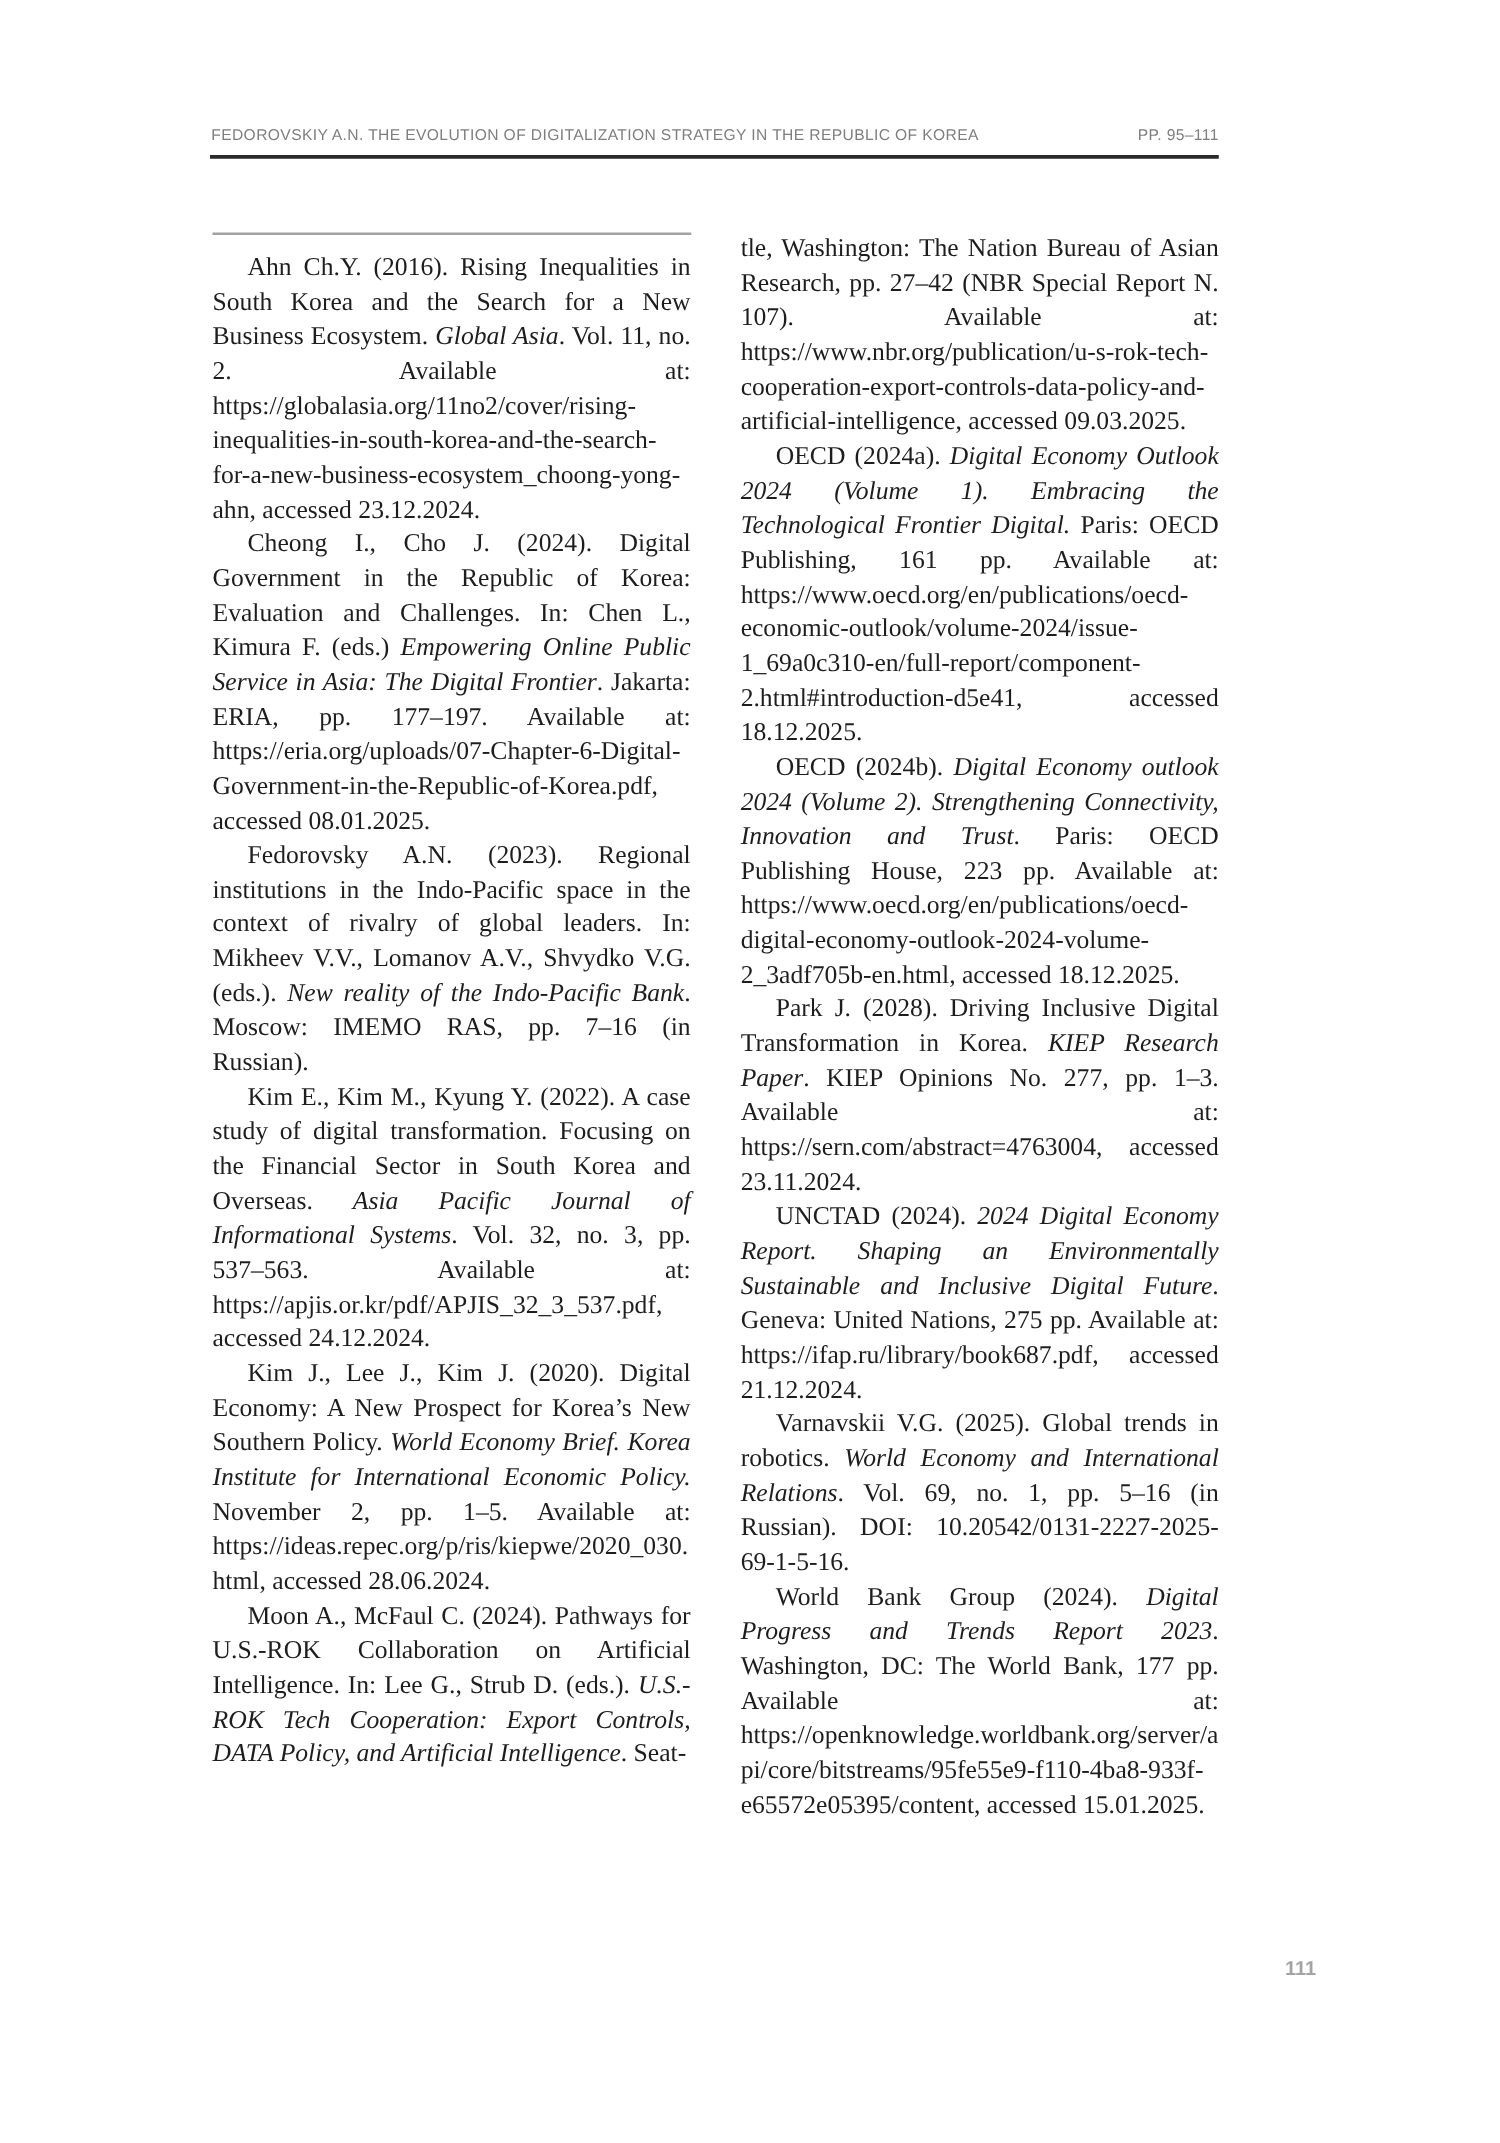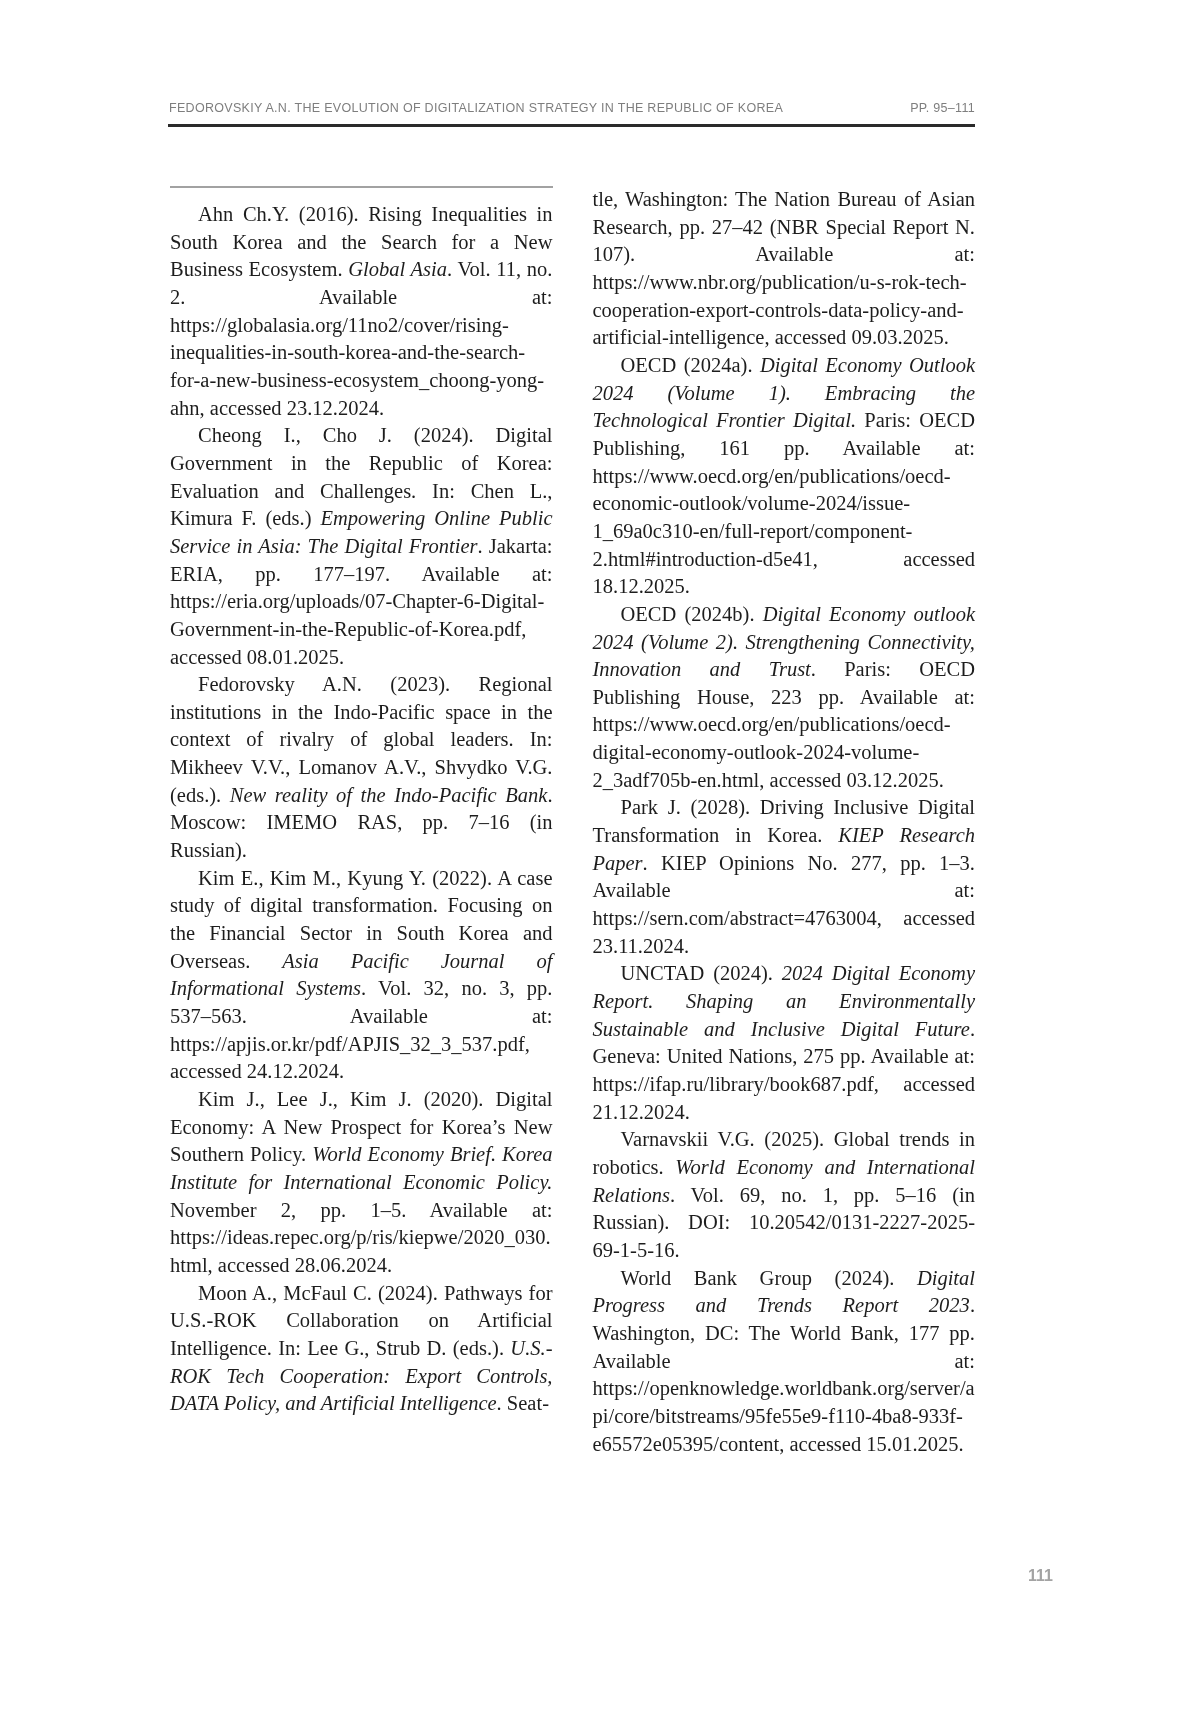--- a/index.html
+++ b/index.html
@@ -97,21 +97,21 @@
           <p class="ref indent"><span>Fedorovsky A.N. (2023). Regional institutions in the Indo-Pacific space in the context of rivalry of global leaders. In: Mikheev V.V., Lomanov A.V., Shvydko V.G. (eds.). </span><em>New reality of the Indo-Pacific Bank</em><span>. Moscow: IMEMO RAS, pp. 7–16 (in Russian).</span></p>
           <p class="ref indent"><span>Kim E., Kim M., Kyung Y. (2022). A case study of digital transformation. Focusing on the Financial Sector in South Korea and Overseas. </span><em>Asia Pacific Journal of Informational Systems</em><span>. Vol. 32, no. 3, pp. 537–563. Available at: https://apjis.or.kr/pdf/APJIS_32_3_537.pdf, accessed 24.12.2024.</span></p>
           <p class="ref indent"><span>Kim J., Lee J., Kim J. (2020). Digital Economy: A New Prospect for Korea’s New Southern Policy. </span><em>World Economy Brief. Korea Institute for International Economic Policy.</em><span> November 2, pp. 1–5. Available at: https://ideas.repec.org/p/ris/kiepwe/2020_030.html, accessed 28.06.2024.</span></p>
           <p class="ref indent"><span>Moon A., McFaul C. (2024). Pathways for U.S.-ROK Collaboration on Artificial Intelligence. In: Lee G., Strub D. (eds.). </span><em>U.S.-ROK Tech Cooperation: Export Controls, DATA Policy, and Artificial Intelligence</em><span>. Seat-</span></p>
         </div>
     </section>
     <section class="col">
       <div class="refs">
           <p class="ref"><span>tle, Washington: The Nation Bureau of Asian Research, pp. 27–42 (NBR Special Report N. 107). Available at: https://www.nbr.org/publication/u-s-rok-tech-cooperation-export-controls-data-policy-and-artificial-intelligence, accessed 09.03.2025.</span></p>
           <p class="ref indent"><span>OECD (2024a). </span><em>Digital Economy Outlook 2024 (Volume 1). Embracing the Technological Frontier Digital.</em><span> Paris: OECD Publishing, 161 pp. Available at: https://www.oecd.org/en/publications/oecd-economic-outlook/volume-2024/issue-1_69a0c310-en/full-report/component-2.html#introduction-d5e41, accessed 18.12.2025.</span></p>
-          <p class="ref indent"><span>OECD (2024b). </span><em>Digital Economy outlook 2024 (Volume 2). Strengthening Connectivity, Innovation and Trust</em><span>. Paris: OECD Publishing House, 223 pp. Available at: https://www.oecd.org/en/publications/oecd-digital-economy-outlook-2024-volume-2_3adf705b-en.html, accessed 03.12.2025.</span></p>
+          <p class="ref indent"><span>OECD (2024b). </span><em>Digital Economy outlook 2024 (Volume 2). Strengthening Connectivity, Innovation and Trust</em><span>. Paris: OECD Publishing House, 223 pp. Available at: https://www.oecd.org/en/publications/oecd-digital-economy-outlook-2024-volume-2_3adf705b-en.html, accessed 18.12.2025.</span></p>
           <p class="ref indent"><span>Park J. (2028). Driving Inclusive Digital Transformation in Korea. </span><em>KIEP Research Paper</em><span>. KIEP Opinions No. 277, pp. 1–3. Available at: https://sern.com/abstract=4763004, accessed 23.11.2024.</span></p>
           <p class="ref indent"><span>UNCTAD (2024). </span><em>2024 Digital Economy Report. Shaping an Environmentally Sustainable and Inclusive Digital Future</em><span>. Geneva: United Nations, 275 pp. Available at: https://ifap.ru/library/book687.pdf, accessed 21.12.2024.</span></p>
           <p class="ref indent"><span>Varnavskii V.G. (2025). Global trends in robotics. </span><em>World Economy and International Relations</em><span>. Vol. 69, no. 1, pp. 5–16 (in Russian). DOI: 10.20542/0131-2227-2025-69-1-5-16.</span></p>
           <p class="ref indent"><span>World Bank Group (2024). </span><em>Digital Progress and Trends Report 2023</em><span>. Washington, DC: The World Bank, 177 pp. Available at: https://openknowledge.worldbank.org/server/api/core/bitstreams/95fe55e9-f110-4ba8-933f-e65572e05395/content, accessed 15.01.2025.</span></p>
         </div>
     </section>
   </div>
 
   <div class="page-number">111</div>
 

